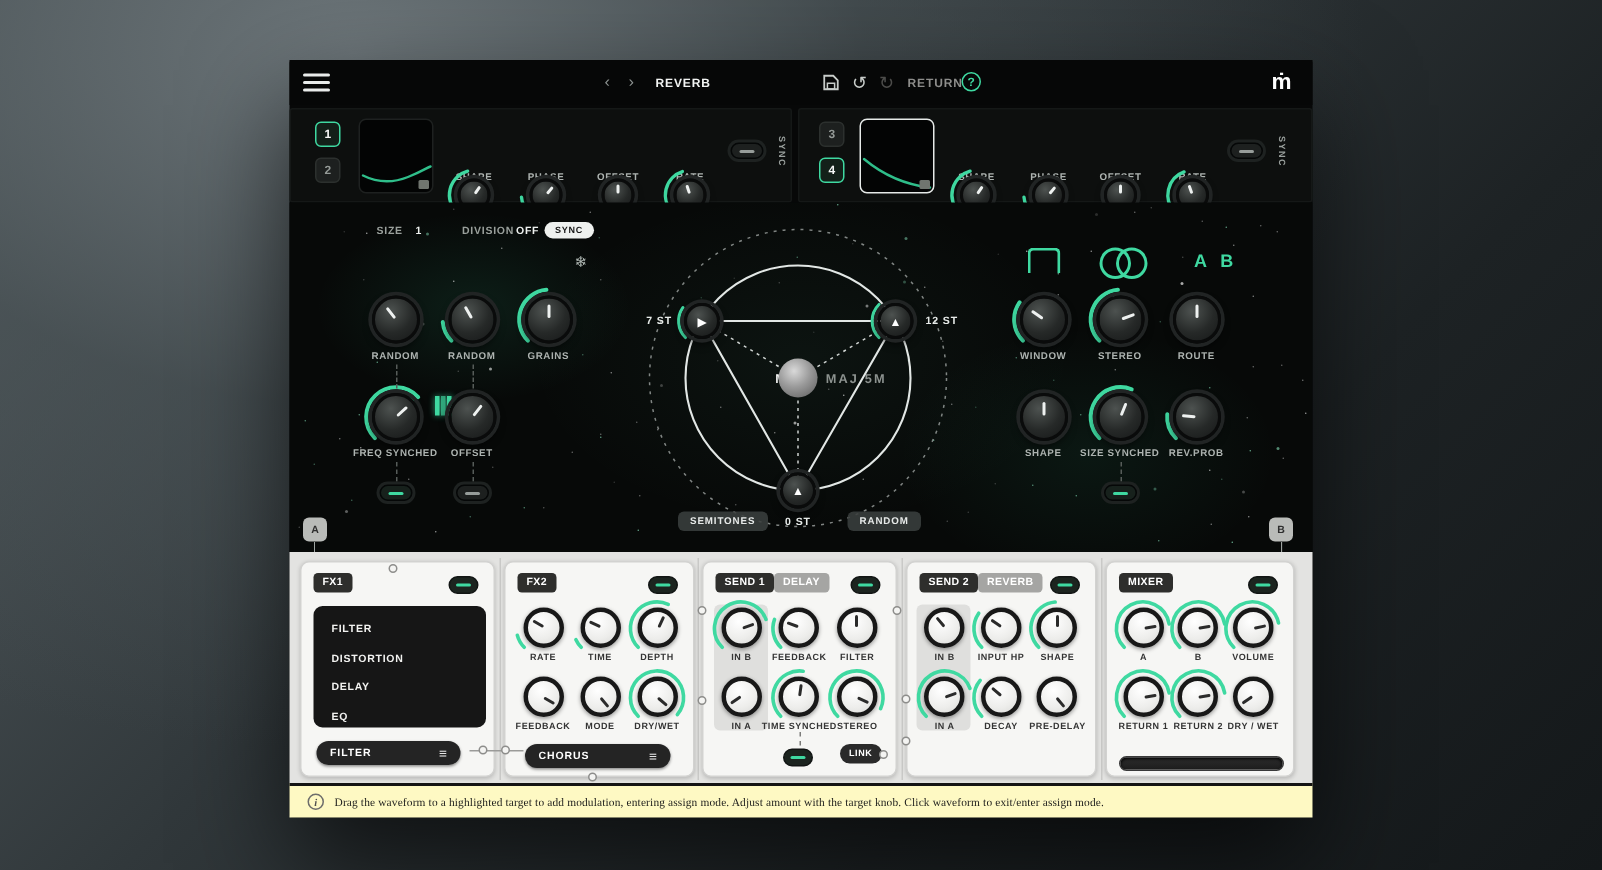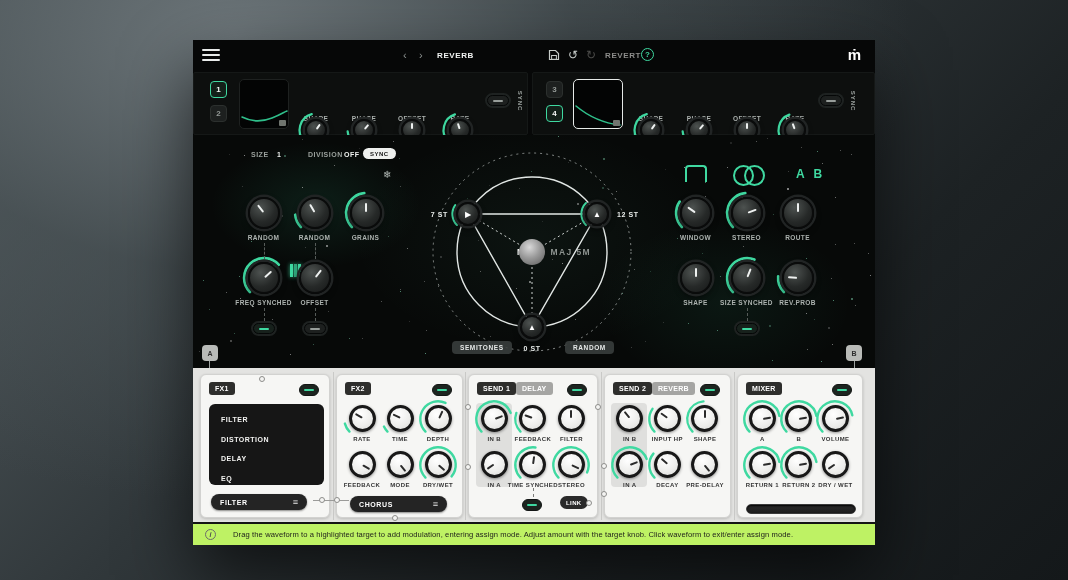--- a/index.html
+++ b/index.html
@@ -116,22 +116,22 @@
   .selpill .mg{font-size:9px;color:#e6e6e6;line-height:0;}
   .colhl{position:absolute;background:#dfdfdd;border-radius:4px;}
   .linkpill{position:absolute;background:#2a2a2a;color:#fff;font-size:6px;font-weight:bold;letter-spacing:.4px;border-radius:8px;
     padding:3.5px 6px;cursor:pointer;}
   .meter{position:absolute;height:10px;border-radius:5px;background:linear-gradient(#2c2c2c,#1d1d1d);border:1px solid #3a3a3a;box-shadow:inset 0 1px 2px #000;}
   .node{position:absolute;width:6px;height:6px;border:1.5px solid #8d8d8b;border-radius:50%;background:#f4f4f2;}
   .cline{position:absolute;border-top:1.5px solid #9b9b99;}
   .pvdash{position:absolute;width:0;border-left:1px dashed #7c7c7a;}
 
   
-  .statusbar{position:absolute;left:0;top:482px;width:682px;height:23px;background:#bef264;border-top:2px solid #141414;
-    display:flex;align-items:center;gap:17px;padding-left:12px;}
+  .statusbar{position:absolute;left:0;top:482px;width:682px;height:23px;background:#fef9c3;border-top:2px solid #141414;
+    display:flex;align-items:center;gap:7px;padding-left:12px;font-family:Liberation Serif, serif;}
   .info{width:11px;height:11px;border-radius:50%;border:1px solid #6d6d6b;color:#4f4f4d;font-size:7px;font-style:italic;font-weight:bold;
     display:flex;align-items:center;justify-content:center;flex:0 0 auto;}
   .stext{font-size:7.6px;color:#1d1d1b;letter-spacing:.1px;}
 </style>
 </head>
 <body>
 
 <div class="page">
   <div class="window">
 
@@ -154,21 +154,21 @@
         <path d="M1.5 1.5 h6 l3 3 v6 h-9 z" fill="none" stroke="#c7ccc9" stroke-width="1.2"></path>
         <rect x="3.6" y="6.5" width="4.8" height="3.8" fill="none" stroke="#c7ccc9" stroke-width="1"></rect>
       </svg>
       <div class="tb-nav" style="left:375px;font-size:12px;color:#c7ccc9;">
           <span>↺</span>
         </div>
       <div class="tb-nav" style="left:393px;font-size:12px;color:#4c4c4a;">
           <span>↻</span>
         </div>
       <div class="tb-nav" style="left:412px;">
-          <span class="tb-txt tb-dim">REVERT</span>
+          <span class="tb-txt tb-dim">RETURN</span>
         </div>
       <div class="helpcirc" style="left:448px;top:8px;">
           <span>?</span>
         </div>
       <div class="logo">ṁ</div>
     </div>
 
     <div class="lfo" style="left:0;width:335px;">
       <div class="tab sel" style="left:16px;top:8px;">1</div>
       <div class="tab" style="left:16px;top:32px;">2</div>

